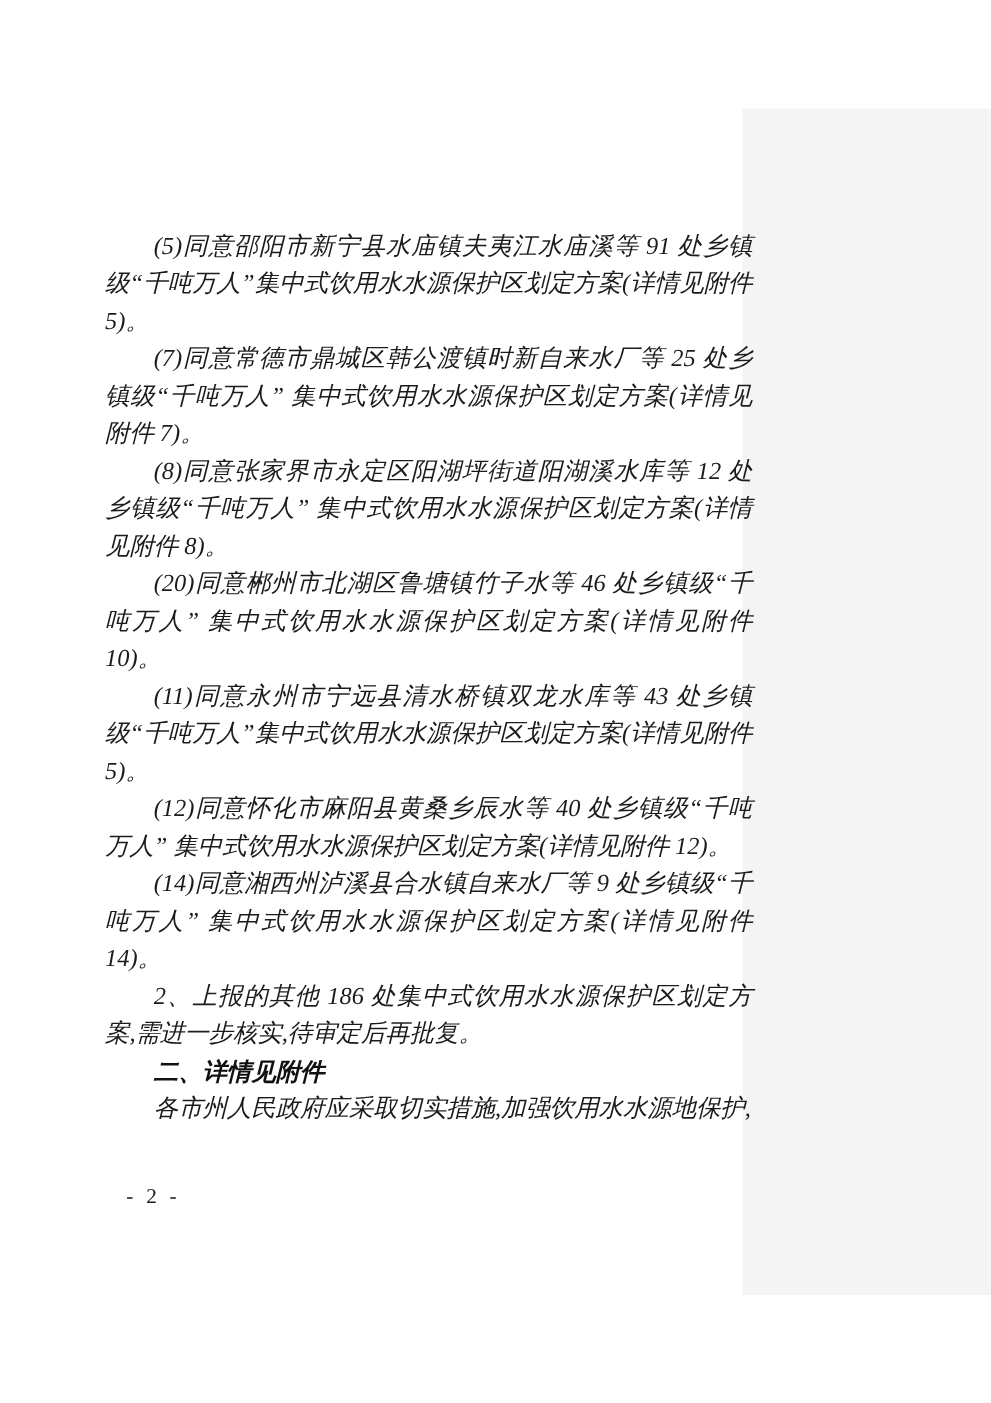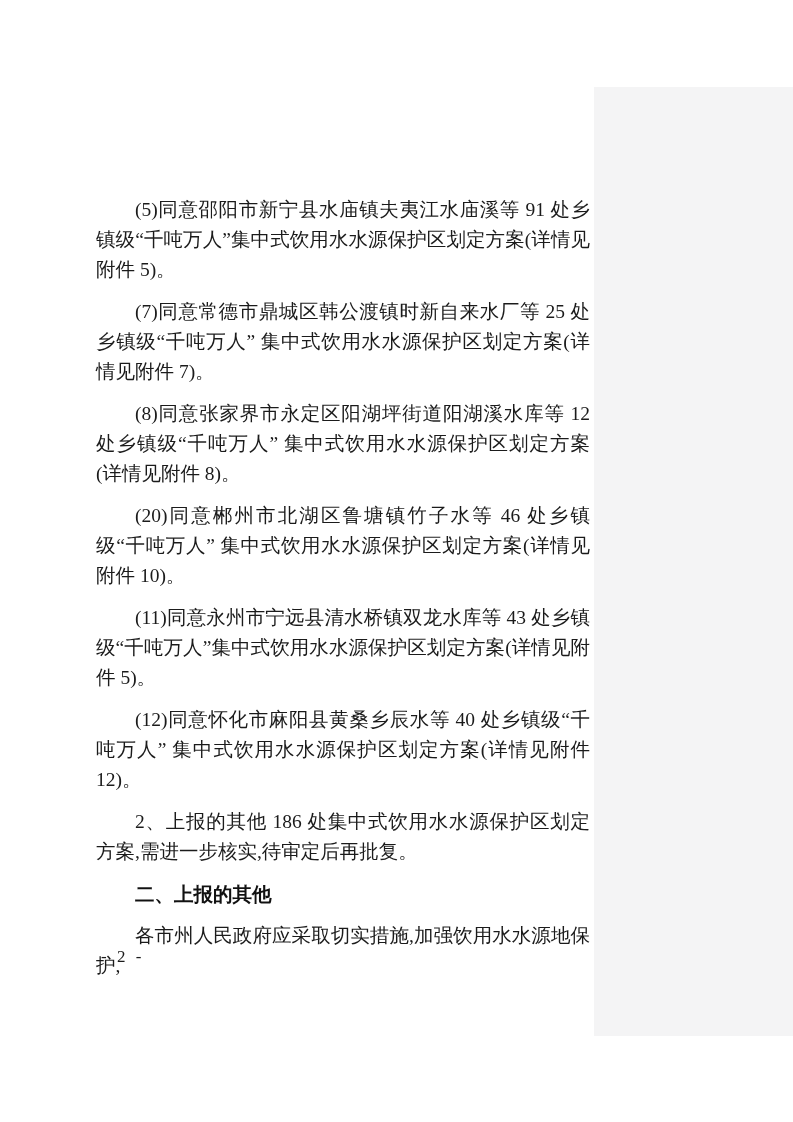--- a/index.html
+++ b/index.html
@@ -30,23 +30,24 @@
     top: 183px;
     width: 518px;
     z-index: 2;
     color: #1b1b1b;
     font-size: 19.5px;
     line-height: 30px;
     text-align: justify;
     text-justify: inter-ideograph;
   }
   .text-block p {
-    margin: 12px;
+    margin: 0;
     padding: 0;
     text-indent: 2em;
+    font-style: italic;
   }
   .section-heading {
     margin: 0;
     padding: 0;
     text-indent: 2em;
     font-family: "Liberation Sans", "DejaVu Sans", sans-serif;
     font-weight: bold;
     font-size: 19.5px;
     line-height: 30px;
     color: #111111;
@@ -71,20 +72,21 @@
 
   <div class="scan-shade"></div>
 
   <div class="text-block">
     <p>(5)同意邵阳市新宁县水庙镇夫夷江水庙溪等 91 处乡镇级“千吨万人”集中式饮用水水源保护区划定方案(详情见附件 5)。</p>
     <p>(7)同意常德市鼎城区韩公渡镇时新自来水厂等 25 处乡镇级“千吨万人” 集中式饮用水水源保护区划定方案(详情见附件 7)。</p>
     <p>(8)同意张家界市永定区阳湖坪街道阳湖溪水库等 12 处乡镇级“千吨万人” 集中式饮用水水源保护区划定方案(详情见附件 8)。</p>
     <p>(20)同意郴州市北湖区鲁塘镇竹子水等 46 处乡镇级“千吨万人” 集中式饮用水水源保护区划定方案(详情见附件 10)。</p>
     <p>(11)同意永州市宁远县清水桥镇双龙水库等 43 处乡镇级“千吨万人”集中式饮用水水源保护区划定方案(详情见附件 5)。</p>
     <p>(12)同意怀化市麻阳县黄桑乡辰水等 40 处乡镇级“千吨万人” 集中式饮用水水源保护区划定方案(详情见附件 12)。</p>
+    <p>(14)同意湘西州泸溪县合水镇自来水厂等 9 处乡镇级“千吨万人” 集中式饮用水水源保护区划定方案(详情见附件 14)。</p>
     <p>2、上报的其他 186 处集中式饮用水水源保护区划定方案,需进一步核实,待审定后再批复。</p>
-    <p class="section-heading">二、上报的其他</p>
+    <p class="section-heading">二、详情见附件</p>
     <p>各市州人民政府应采取切实措施,加强饮用水水源地保护,</p>
   </div>
 
   <div class="page-number">- 2 -</div>
 
 </div>
 
 </body></html>

